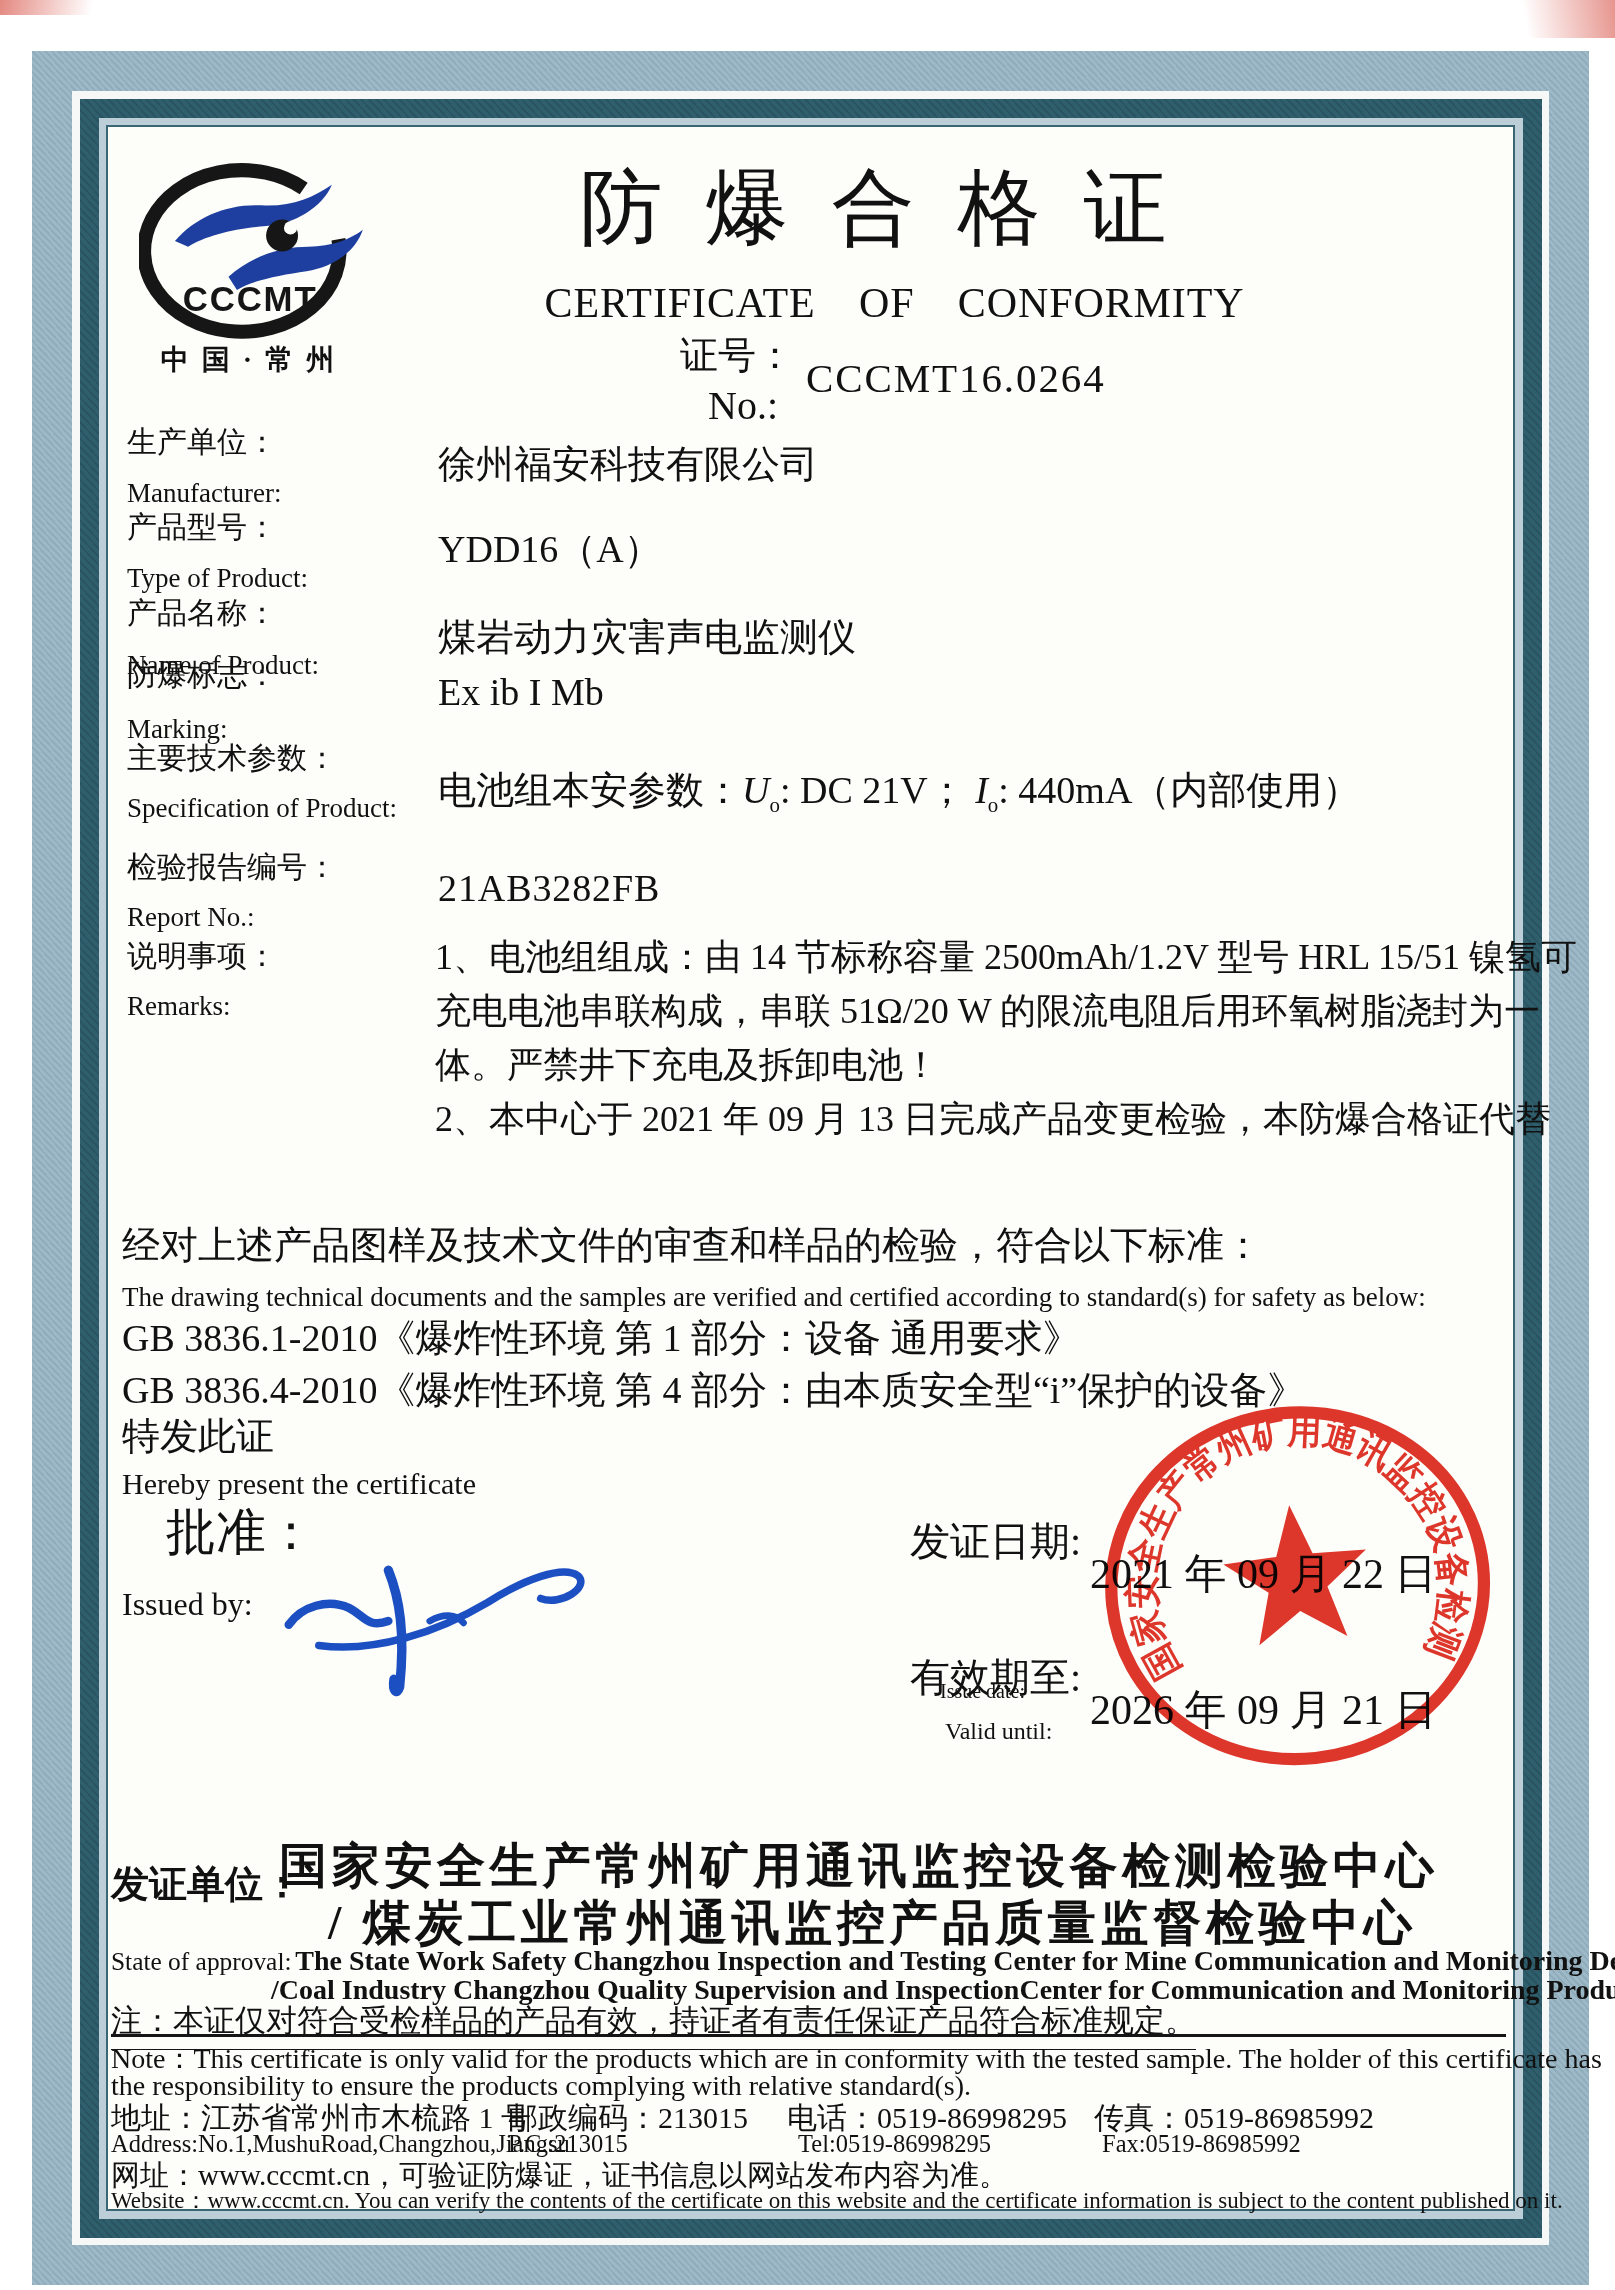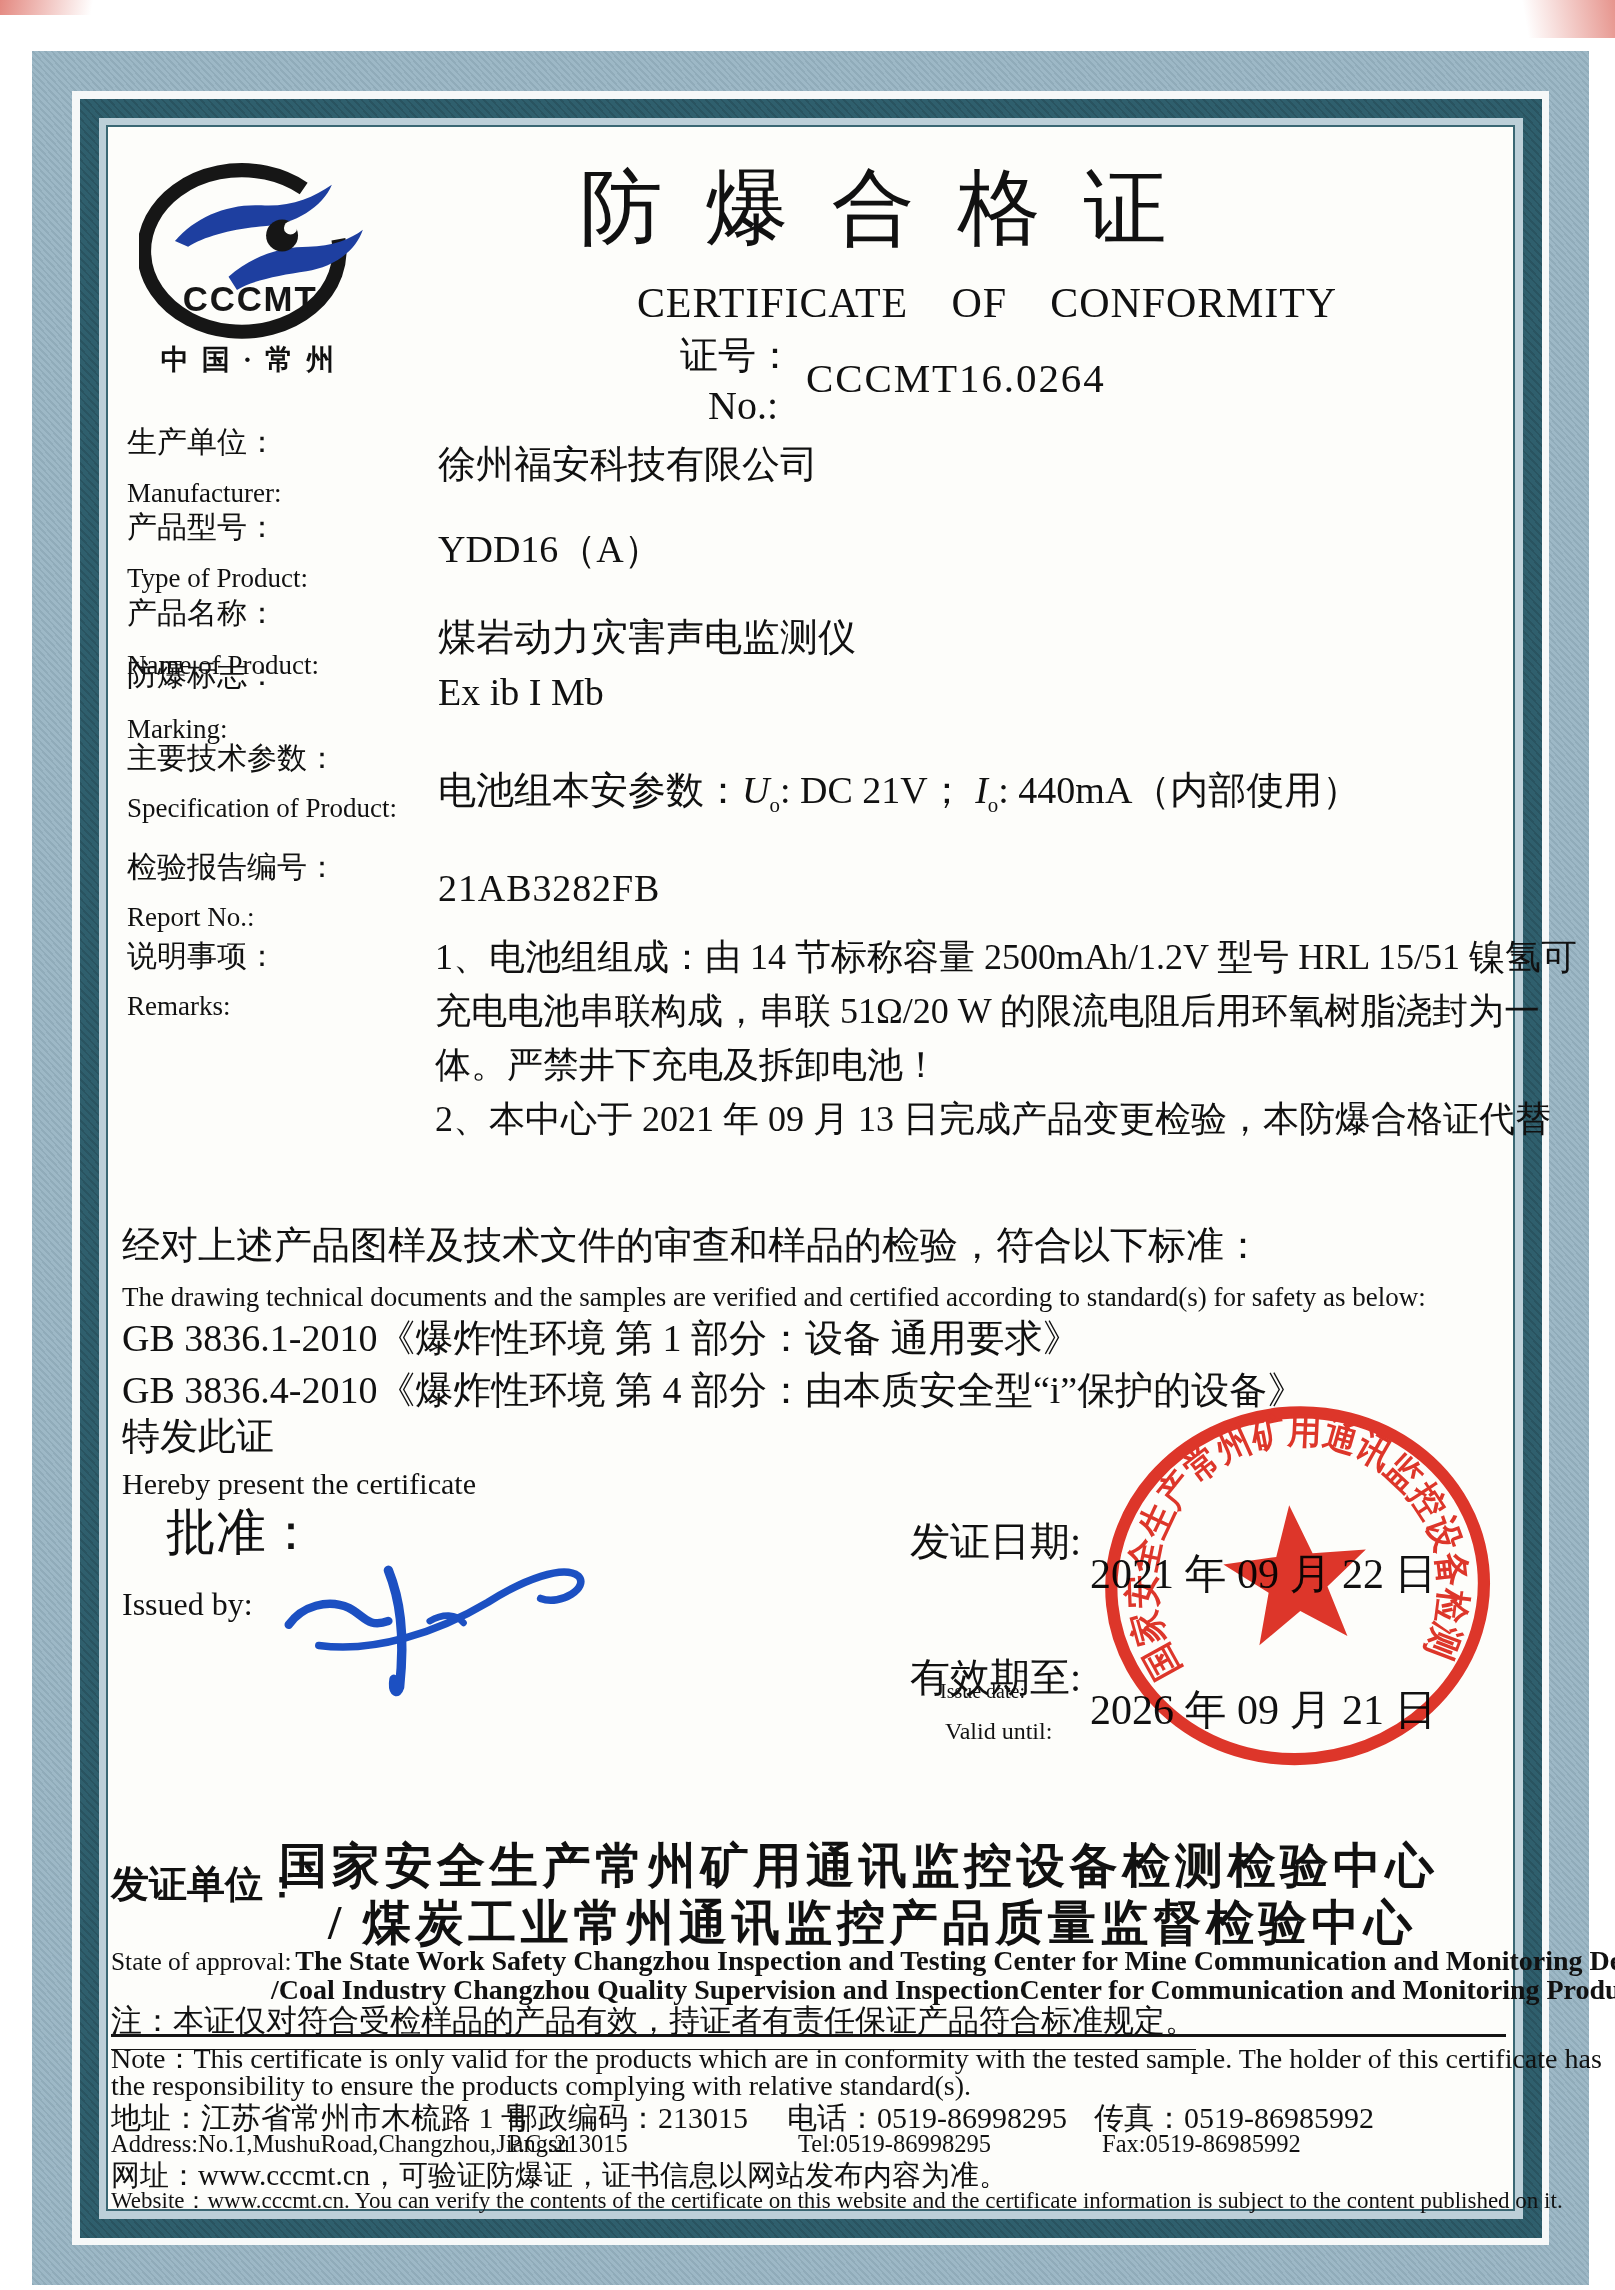--- a/index.html
+++ b/index.html
@@ -65,21 +65,21 @@
     <path d="M175,42 A104,86 0 1 0 212,96" fill="none" stroke="#161616" stroke-width="15"></path>
     <path d="M38,98 C60,72 95,58 130,60 C160,62 185,52 205,38 C195,62 165,80 135,82 C105,84 70,92 52,104 Z" fill="#1e3fa0"></path>
     <path d="M95,136 C120,114 150,104 180,104 C205,104 225,96 238,86 C230,110 205,126 178,130 C150,134 120,140 104,150 Z" fill="#1e3fa0"></path>
     <circle cx="152" cy="92" r="17" fill="#161616"></circle>
     <circle cx="161" cy="84" r="7" fill="#fdfdfa"></circle>
     <text x="118" y="172" text-anchor="middle" font-family="Liberation Sans, DejaVu Sans, sans-serif" font-weight="bold" font-size="37" letter-spacing="2" fill="#161616">CCCMT</text>
   </svg>
   <div class="abs zh center" style="left:113px;top:341px;width:282px;font-size:28px;letter-spacing:13px;font-weight:bold;">中国·常州</div>
 
   <div class="abs zh title-zh center" style="left:452px;top:153px;width:885px;">防爆合格证</div>
-  <div class="abs title-en center" style="left:452px;top:279px;width:885px;text-align:right;">CERTIFICATE OF CONFORMITY</div>
+  <div class="abs title-en center" style="left:452px;top:279px;width:885px;">CERTIFICATE OF CONFORMITY</div>
   <div class="abs zh" style="left:680px;top:330px;font-size:38px;">证号：</div>
   <div class="abs" style="left:708px;top:382px;font-size:40px;">No.:</div>
   <div class="abs" style="left:806px;top:354px;font-size:41px;letter-spacing:1.9px;">CCCMT16.0264</div>
 
   <div class="abs zh lbl-zh" style="left:127px;top:422px;">生产单位：</div>
   <div class="abs lbl-en" style="left:127px;top:478px;">Manufacturer:</div>
   <div class="abs zh val" style="left:438px;top:439px;">徐州福安科技有限公司</div>
 
   <div class="abs zh lbl-zh" style="left:127px;top:507px;">产品型号：</div>
   <div class="abs lbl-en" style="left:127px;top:563px;">Type of Product:</div>

